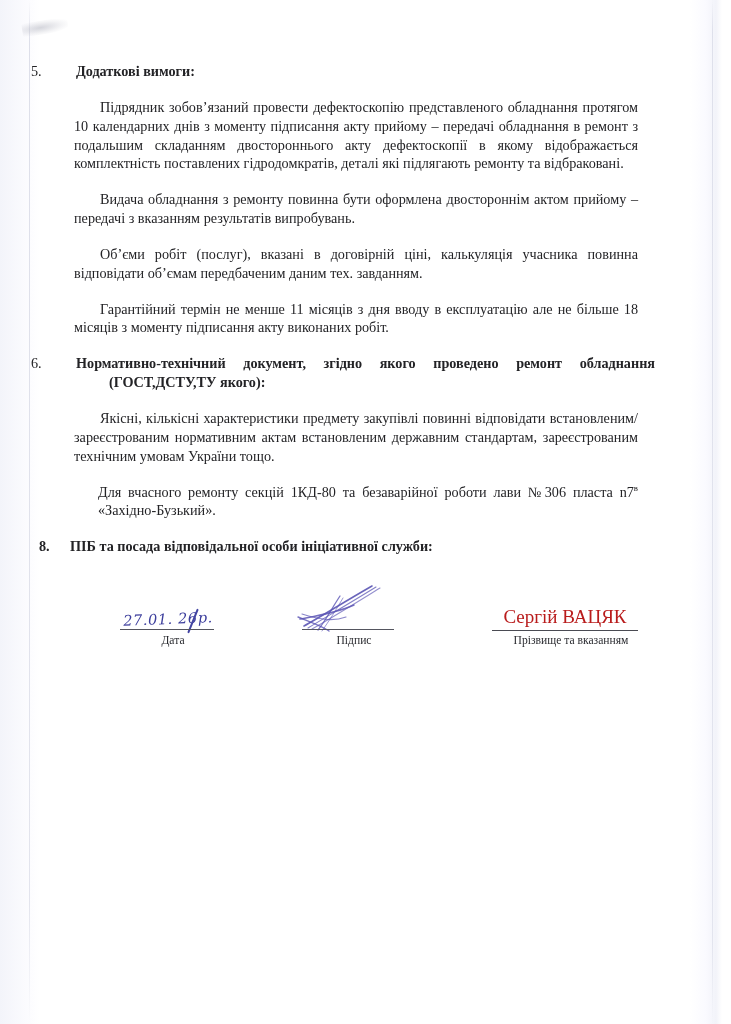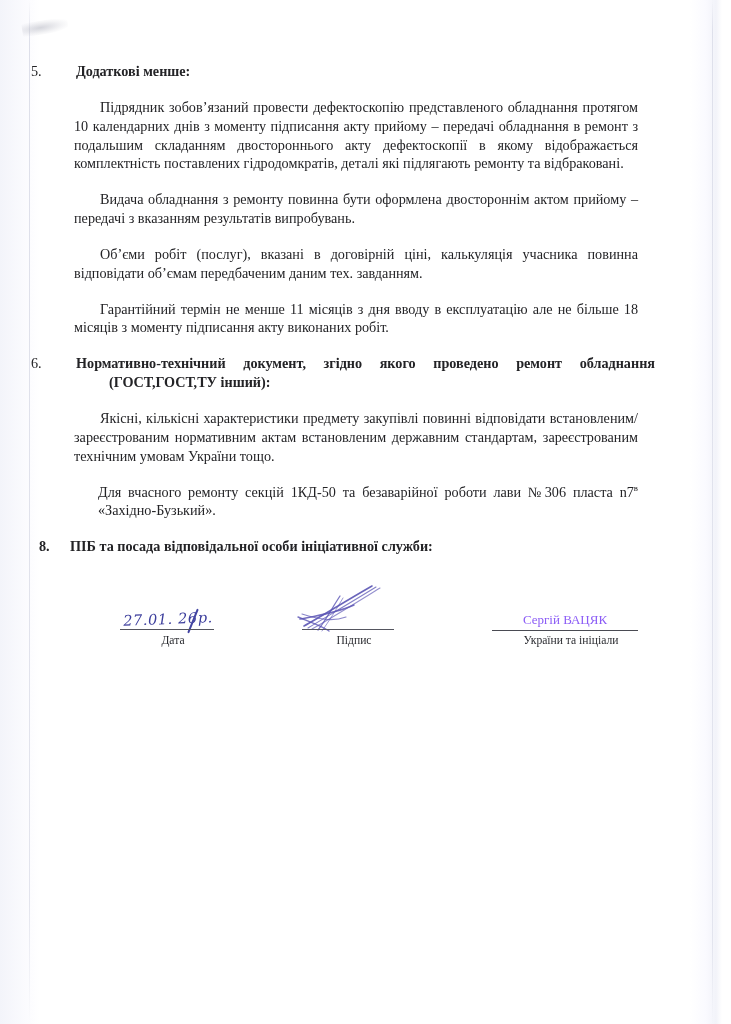--- a/index.html
+++ b/index.html
@@ -183,23 +183,23 @@
   }
 
   
   .col-name { left: 470px; top: 0; width: 190px; height: 52px; }
   .name-text {
     position: absolute;
     left: 0;
     bottom: 20px;
     width: 190px;
     text-align: center;
-    font-size: 13px;
+    font-size: 19px;
     line-height: 1.15;
-    color: #8b5cf6;
+    color: #b91c1c;
     white-space: nowrap;
   }
   .name-rule {
     position: absolute;
     left: 22px;
     bottom: 17px;
     width: 146px;
     height: 1px;
     background: #4a4b53;
   }
@@ -211,41 +211,41 @@
 
   <div class="scan-tint"></div>
   <div class="scan-edge-left"></div>
   <div class="scan-edge-right"></div>
   <div class="scan-smudge"></div>
 
   <div class="content">
 
     <div class="section">
       <div class="sec-head nojust">
-        <span class="num">5.</span><span>Додаткові менше:</span>
+        <span class="num">5.</span><span>Додаткові вимоги:</span>
       </div>
       <p class="body">Підрядник зобов’язаний провести дефектоскопію представленого обладнання протягом 10 календарних днів з моменту підписання акту прийому – передачі обладнання в ремонт з подальшим складанням двостороннього акту дефектоскопії в якому відображається комплектність поставлених гідродомкратів, деталі які підлягають ремонту та відбраковані.</p>
       <p class="body">Видача обладнання з ремонту повинна бути оформлена двостороннім актом прийому – передачі з вказанням результатів випробувань.</p>
       <p class="body">Об’єми робіт (послуг), вказані в договірній ціні, калькуляція учасника повинна відповідати об’ємам передбаченим даним тех. завданням.</p>
       <p class="body">Гарантійний термін не менше 11 місяців з дня вводу в експлуатацію але не більше 18 місяців з моменту підписання акту виконаних робіт.</p>
     </div>
 
     <div class="section">
       <div class="sec-head">
         <span class="num">6.</span><span>Нормативно-технічний документ, згідно якого проведено ремонт обладнання</span>
       </div>
       <div class="sec-head nojust">
-        <span class="cont-line">(ГОСТ,ГОСТ,ТУ інший):</span>
+        <span class="cont-line">(ГОСТ,ДСТУ,ТУ якого):</span>
       </div>
       <p class="body">Якісні, кількісні характеристики предмету закупівлі повинні відповідати встановленим/зареєстрованим нормативним актам встановленим державним стандартам, зареєстрованим технічним умовам України тощо.</p>
     </div>
 
     <div class="section">
       <p class="body ind-sub" style="text-indent:0;padding-left:24px;">
-        <span>Для вчасного ремонту секцій 1КД-50 та безаварійної роботи лави №306 пласта n7</span><sup class="supv">в</sup><span> «Західно-Бузький».</span>
+        <span>Для вчасного ремонту секцій 1КД-80 та безаварійної роботи лави №306 пласта n7</span><sup class="supv">в</sup><span> «Західно-Бузький».</span>
       </p>
     </div>
 
     <div class="section">
       <div class="sec-head nojust bold-num" style="padding-left:18px;text-indent:-18px;">
         <span class="num" style="min-width:13px;">8.</span><span>ПІБ та посада відповідальної особи ініціативної служби:</span>
       </div>
     </div>
 
   </div>
@@ -272,18 +272,18 @@
           <path d="M2 31 C 14 36, 26 40, 33 45" stroke-width="1.4" opacity=".8"></path>
         </g>
       </svg>
       <div class="rule"></div>
       <div class="caption">Підпис</div>
     </div>
 
     <div class="sig-col col-name">
       <div class="name-text">Сергій ВАЦЯК</div>
       <div class="name-rule"></div>
-      <div class="caption">України та ініціали</div>
+      <div class="caption">Прізвище та вказанням</div>
     </div>
 
   </div>
 
 </div>
 
 </body></html>

